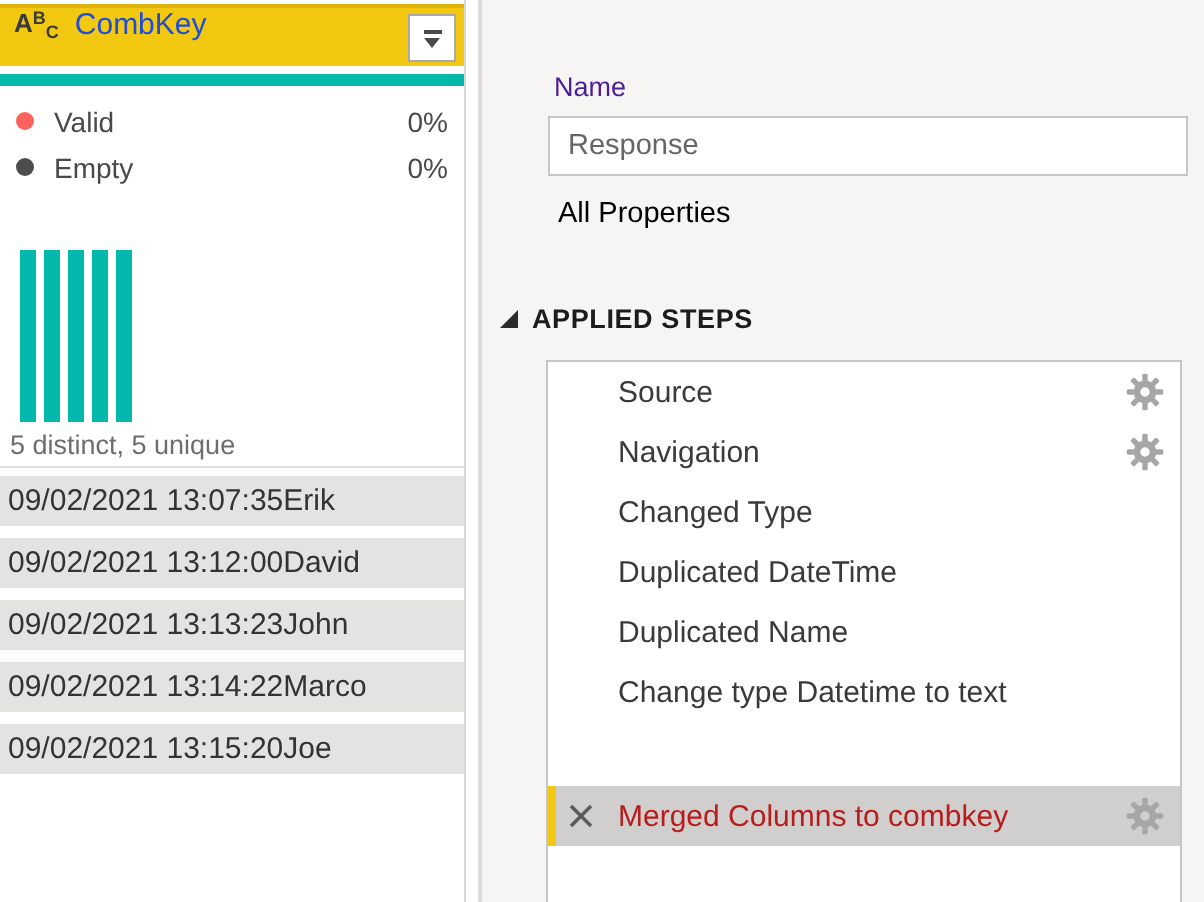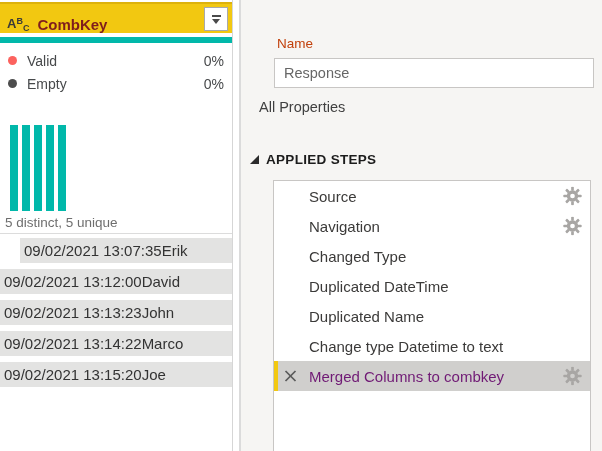--- a/index.html
+++ b/index.html
@@ -2,26 +2,26 @@
 <html><head>
 <meta charset="utf-8">
 <style>
   * { margin:0; padding:0; box-sizing:border-box; }
   html,body { width:602px; height:451px; background:#fff; }
   body { font-family:"Liberation Sans", sans-serif; }
   .screen { position:relative; width:602px; height:451px; background:#fff; overflow:hidden; }
 
   
   .col-header { position:absolute; left:0; top:2px; width:232px; height:31px;
-    background:#F2C811; border-top:2px solid #DDB20D; display:flex; align-items:flex-end; cursor:pointer; }
+    background:#F2C811; border-top:2px solid #DDB20D; display:flex; align-items:flex-start; cursor:pointer; }
   .type-icon { margin-left:7px; color:#3A3A38; font-weight:bold; line-height:1; white-space:nowrap; }
   .type-icon .big { font-size:13px; }
   .type-icon .sup { font-size:9px; vertical-align:4px; }
   .type-icon .sub { font-size:9px; vertical-align:-3px; }
-  .col-title { font-weight:bold; font-size:15px; color:#7f1d1d; margin-left:8px; }
+  .col-title { font-weight:normal; font-size:15px; color:#1d4ed8; margin-left:8px; }
   .dropdown { position:absolute; right:4px; top:3px; width:24px; height:24px; background:#fff;
     border:1px solid #A9A9A9; display:flex; flex-direction:column; align-items:center; justify-content:center; cursor:pointer; }
   .dd-bar { width:9px; height:2px; background:#4A4A4A; margin-bottom:2px; }
   .dd-tri { width:0; height:0; border-left:4px solid transparent; border-right:4px solid transparent; border-top:5px solid #4A4A4A; }
 
   .quality-bar { position:absolute; left:0; top:37px; width:232px; height:6px; }
   .quality-list { position:absolute; left:8px; top:49px; width:216px; }
   .q-row { display:flex; align-items:center; height:23px; font-size:14px; color:#47494B; }
   .q-dot { width:9px; height:9px; border-radius:50%; margin-right:10px; flex:0 0 auto; }
   .q-label { flex:1; }
@@ -42,30 +42,30 @@
   .pane-separator { position:absolute; left:239px; top:0; width:2px; height:451px; background:#DBDBDB; }
 
   
   .settings-pane { position:absolute; left:241px; top:0; width:361px; height:451px; background:#F6F5F3; }
   .section-header { position:absolute; display:flex; align-items:center; gap:7px; cursor:pointer; }
   .tri { width:9px; height:9px; background:#2B2B2B; clip-path:polygon(0 100%, 100% 100%, 100% 0); flex:0 0 auto; }
   .section-title { font-size:13.5px; font-weight:bold; color:#1C1C1C; letter-spacing:.3px; }
   #props-hdr { left:9px; top:8px; }
   #steps-hdr { left:9px; top:152px; }
 
-  .name-label { position:absolute; left:36px; top:36px; font-size:13.5px; color:#c2410c; }
+  .name-label { position:absolute; left:36px; top:36px; font-size:13.5px; color:#4c1d95; }
   .name-input { position:absolute; left:33px; top:58px; width:320px; height:30px; background:#fff;
     border:1px solid #C8C6C4; font-family:"Liberation Sans",sans-serif; font-size:14.5px; color:#666; padding:0 9px; }
-  .all-props { position:absolute; left:18px; top:99px; font-size:14.5px; color:#404040; text-decoration:none; cursor:pointer; }
+  .all-props { position:absolute; left:38px; top:99px; font-size:14.5px; color:#000000; text-decoration:none; cursor:pointer; }
 
   .steps-box { position:absolute; left:32px; top:180px; width:318px; height:272px;
     background:#fff; border:1px solid #C8C6C4; overflow:hidden; }
   .step-row { position:relative; height:30px; display:flex; align-items:center;
     padding-left:35px; font-size:15px; color:#3B3A39; cursor:pointer; }
-  .step-row.selected { background:#D0CFCD; color:#701a75; }
+  .step-row.selected { background:#D0CFCD; color:#b91c1c;margin-top:32px; }
   .sel-bar { position:absolute; left:0; top:0; width:4px; height:100%; }
   .x-icon { position:absolute; left:9px; top:50%; transform:translateY(-50%); width:15px; height:15px; cursor:pointer; }
   .gear { position:absolute; right:8px; top:50%; transform:translateY(-50%); width:19px; height:19px; cursor:pointer; }
 </style>
 </head>
 <body>
 
 <div class="screen">
 
   <section>
@@ -94,21 +94,21 @@
     <div class="bars" id="bars">
         <div class="bar" style="background: rgb(1, 184, 170); height: 100%;"></div>
         <div class="bar" style="background: rgb(1, 184, 170); height: 100%;"></div>
         <div class="bar" style="background: rgb(1, 184, 170); height: 100%;"></div>
         <div class="bar" style="background: rgb(1, 184, 170); height: 100%;"></div>
         <div class="bar" style="background: rgb(1, 184, 170); height: 100%;"></div>
       </div>
     <div class="distinct">5 distinct, 5 unique</div>
     <div class="col-divider"></div>
     <div class="rows" id="rows">
-        <div class="data-row" style="background: rgb(227, 227, 226); margin-left: 20px;">09/02/2021 13:07:35Erik</div>
+        <div class="data-row" style="background: rgb(227, 227, 226);">09/02/2021 13:07:35Erik</div>
         <div class="data-row" style="background: rgb(227, 227, 226); text-align: right;">09/02/2021 13:12:00David</div>
         <div class="data-row" style="background: rgb(227, 227, 226);">09/02/2021 13:13:23John</div>
         <div class="data-row" style="background: rgb(227, 227, 226);">09/02/2021 13:14:22Marco</div>
         <div class="data-row" style="background: rgb(227, 227, 226);">09/02/2021 13:15:20Joe</div>
       </div>
     <div class="col-right-border"></div>
   </section>
 
   <div class="pane-separator"></div>
 

